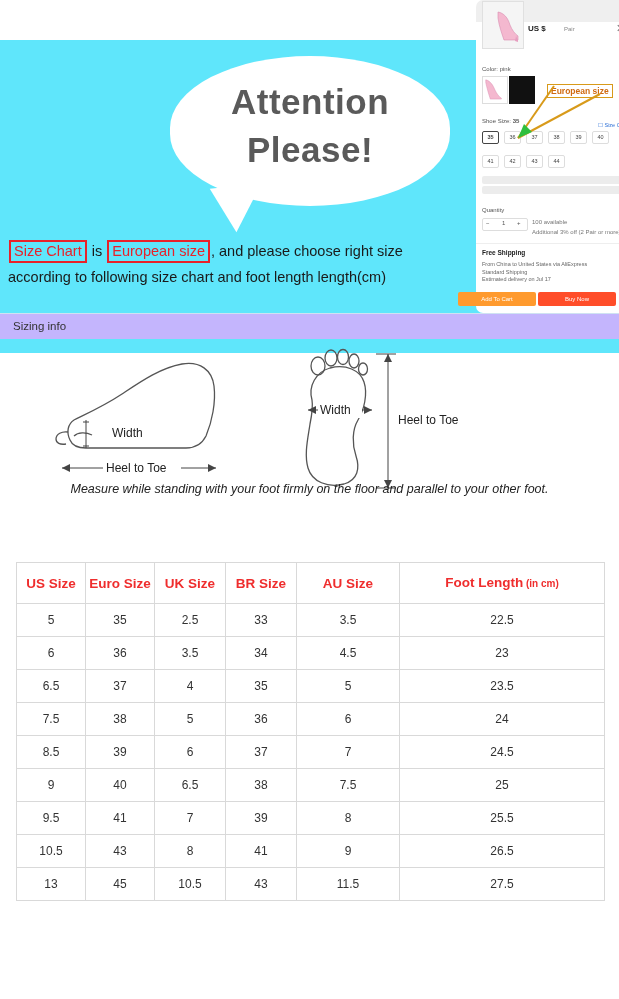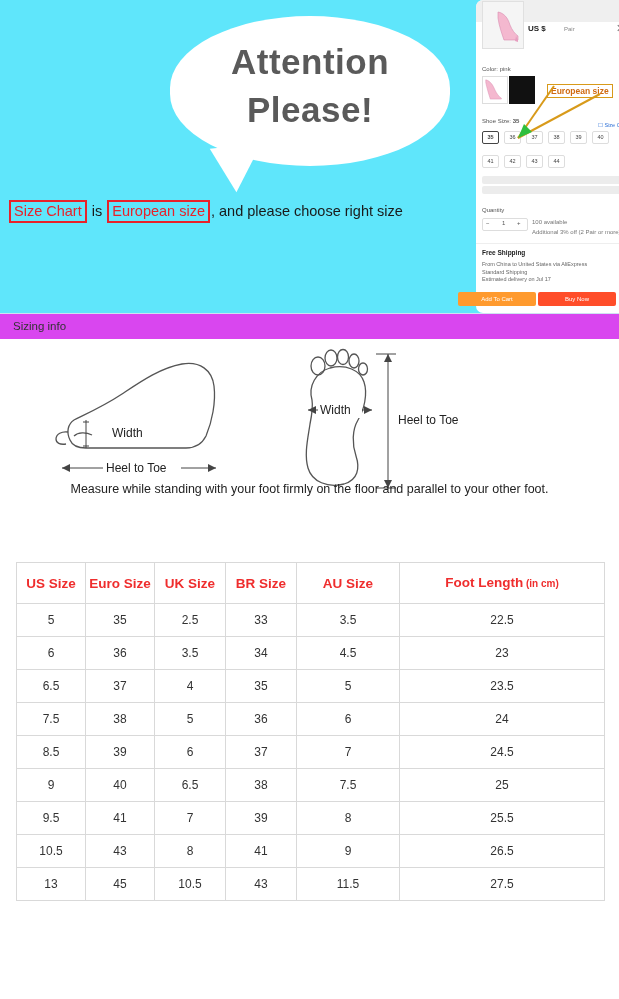--- a/index.html
+++ b/index.html
@@ -15,20 +15,21 @@
     position: relative;
   }
 
   
   .banner {
     position: relative;
     width: 619px;
     height: 313px;
     background: #5fe6fb;
     overflow: hidden;
+    margin-top: 40px;
   }
   .speech-bubble {
     position: absolute;
     left: 170px;
     top: 16px;
     width: 280px;
     height: 150px;
     background: #ffffff;
     border-radius: 50% / 48%;
   }
@@ -237,21 +238,21 @@
     left: 122px; top: 122px;
     font-size: 5.5px;
     color: #2b6fd6;
   }
 
   
   .sizing-head {
     position: absolute;
     left: 0; top: 313px;
     width: 619px; height: 26px;
-    background: #d946ef;
+    background: #c4b5fd;
     border-top: 1px solid #cfe2f2;
     box-sizing: border-box;
   }
   .sizing-head span {
     position: absolute;
     left: 13px; top: 6px;
     font-size: 11.5px;
     color: #333;
   }
   .feet-wrap {
@@ -259,20 +260,21 @@
     left: 0; top: 340px;
     width: 619px; height: 160px;
   }
   .measure-note {
     position: absolute;
     left: 0; top: 482px;
     width: 619px;
     text-align: center;
     font-size: 12.5px;
     color: #222;
+    font-style: italic;
   }
 
   
   .tbl {
     position: absolute;
     left: 16px;
     top: 562px;
     width: 588px;
     border-collapse: collapse;
     table-layout: fixed;
@@ -312,20 +314,21 @@
   <div class="speech-bubble"></div>
   <div class="bubble-text">
     <span>Attention</span>
     <span class="attn-line2">Please!</span>
   </div>
 
   <div class="banner-text">
     <span class="redbox">Size Chart</span>
     <span>is</span>
     <span class="redbox">European size</span><span>, and please choose right size</span><br>
+    <span>according to following size chart and foot length length(cm)</span>
   </div>
 </div>
 
 <div class="shot">
   <div class="shot-topbar"></div>
   <div class="shot-thumb">
     <svg class="shot-shoe-mini" viewBox="0 0 26 36">
       <path d="M3 4 C9 5 13 10 15 17 C17 22 20 26 23 28 L23 32 L9 32 C7 26 4 18 3 10 Z" fill="#f4b8cf" stroke="#d98bb0" stroke-width="0.6"></path>
       <path d="M21 28 L23 32 L23 34 L20 33 Z" fill="#e79ec0"></path>
     </svg>

